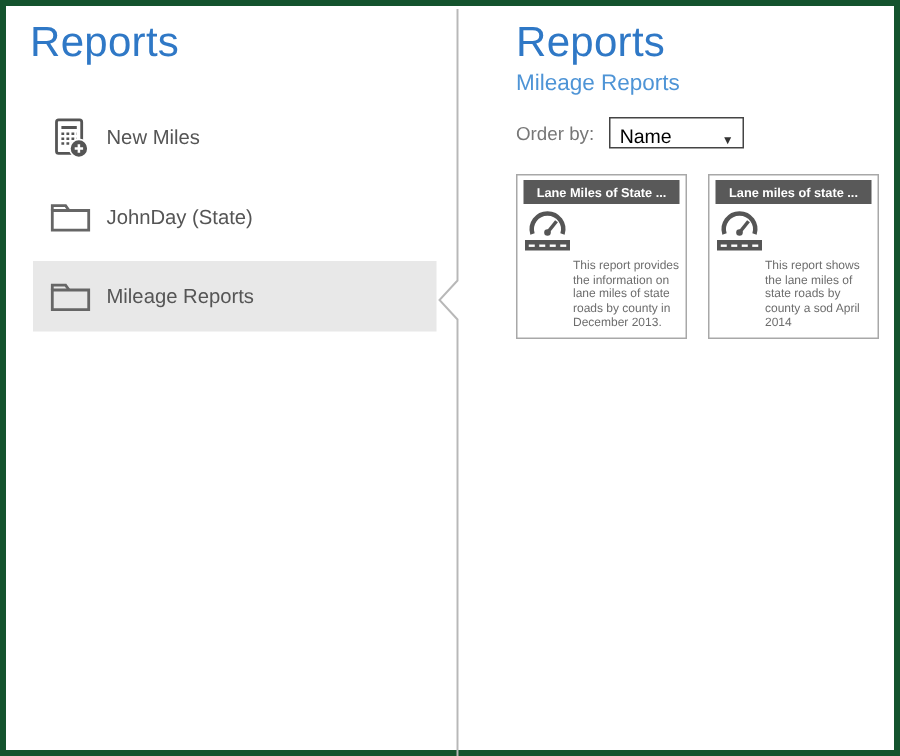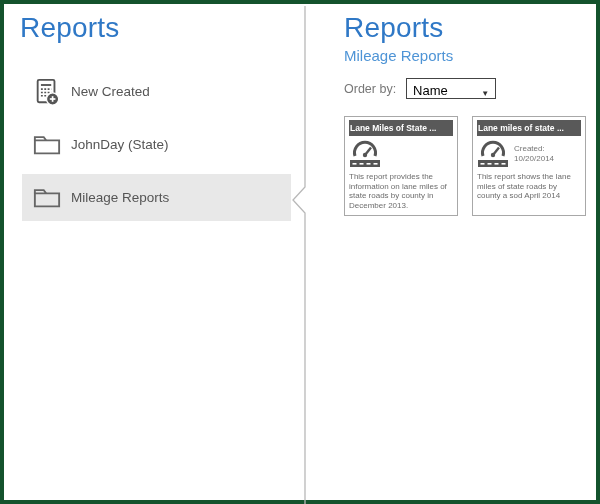--- a/index.html
+++ b/index.html
@@ -23,25 +23,25 @@
   .main { position: absolute; left: 301px; top: 0; right: 0; bottom: 0; padding: 8px 0 0 39px; }
   .crumb { font-size: 15px; color: #4e94d6; margin-top: 3px; cursor: pointer; }
   .order-row { margin-top: 14px; display: flex; align-items: center; gap: 10px; }
   .order-label { font-size: 12.5px; color: #777; }
   .select-box { display: inline-flex; align-items: flex-end; justify-content: space-between; width: 90px; height: 21px; border: 1px solid #444; background: #fff; padding: 0 6px; font-size: 13px; color: #000; cursor: pointer; }
   .select-box .caret { font-size: 8px; color: #333; }
 
   
   .cards { margin-top: 17px; display: flex; gap: 14px; }
   .card { width: 114px; min-height: 86px; border: 1px solid #a8a8a8; background: #fff; padding: 3px 4px 5px 4px; cursor: pointer; }
-  .card-title { background: #595959; color: #fff; font-size: 8.5px; font-weight: bold; text-align: left; padding: 3px 1px; white-space: nowrap; overflow: hidden; }
+  .card-title { background: #595959; color: #fff; font-size: 8.5px; font-weight: bold; text-align: center; padding: 3px 1px; white-space: nowrap; overflow: hidden; }
   .card-body { display: flex; align-items: center; gap: 5px; margin-top: 4px; }
   .card-body .gauge { flex: 0 0 32px; }
   .meta { font-size: 8px; color: #757575; line-height: 10px; }
-  .card-desc { font-size: 8px; color: #6d6d6d; line-height: 9.5px; margin-top: 4px; }
+  .card-desc { font-size: 8px; color: #6d6d6d; line-height: 9.5px; margin-top: 4px; margin-left: 33px; }
   svg { display: block; }
 </style>
 </head>
 <body>
 
 <div class="window">
 
   <aside class="sidebar">
     <h1 class="pane-title">Reports</h1>
 
@@ -53,21 +53,21 @@
             <rect x="5" y="2" width="18" height="24" rx="1.5" fill="none" stroke="#555" stroke-width="2"></rect>
             <line x1="8.5" y1="7.5" x2="19.5" y2="7.5" stroke="#555" stroke-width="2"></line>
             <line x1="8.5" y1="12" x2="19.5" y2="12" stroke="#555" stroke-width="1.8" stroke-dasharray="2 1.6"></line>
             <line x1="8.5" y1="15.5" x2="19.5" y2="15.5" stroke="#555" stroke-width="1.8" stroke-dasharray="2 1.6"></line>
             <line x1="8.5" y1="19" x2="19.5" y2="19" stroke="#555" stroke-width="1.8" stroke-dasharray="2 1.6"></line>
             <circle cx="21" cy="22.5" r="6.5" fill="#555" stroke="#fff" stroke-width="1.3"></circle>
             <line x1="21" y1="19.5" x2="21" y2="25.5" stroke="#fff" stroke-width="1.8"></line>
             <line x1="18" y1="22.5" x2="24" y2="22.5" stroke="#fff" stroke-width="1.8"></line>
           </svg>
         </span>
-        <span class="label">New Created</span>
+        <span class="label">New Miles</span>
       </div>
 
       <div class="nav-item">
         <span class="icon">
           <svg width="28" height="24" viewBox="0 0 30 24">
             <path d="M2 21 V7 h26 v14 z" fill="none" stroke="#666" stroke-width="2"></path>
             <path d="M2 7 V3.5 h9.5 l2.5 3.5" fill="none" stroke="#666" stroke-width="2"></path>
           </svg>
         </span>
         <span class="label">JohnDay (State)</span>
@@ -137,21 +137,20 @@
               <rect x="1" y="20" width="30" height="7" fill="#555"></rect>
               <g fill="#fff">
                 <rect x="3.5" y="23" width="4" height="1.6"></rect>
                 <rect x="10.5" y="23" width="4" height="1.6"></rect>
                 <rect x="17.5" y="23" width="4" height="1.6"></rect>
                 <rect x="24.5" y="23" width="4" height="1.6"></rect>
               </g>
             </svg>
           </span>
           <div class="meta">
-            <div><span>Created:</span> <span>10/20/2014</span></div>
           </div>
         </div>
         <div class="card-desc">This report shows the lane miles of state roads by county a sod April 2014</div>
       </div>
 
     </div>
   </main>
 
 </div>
 

